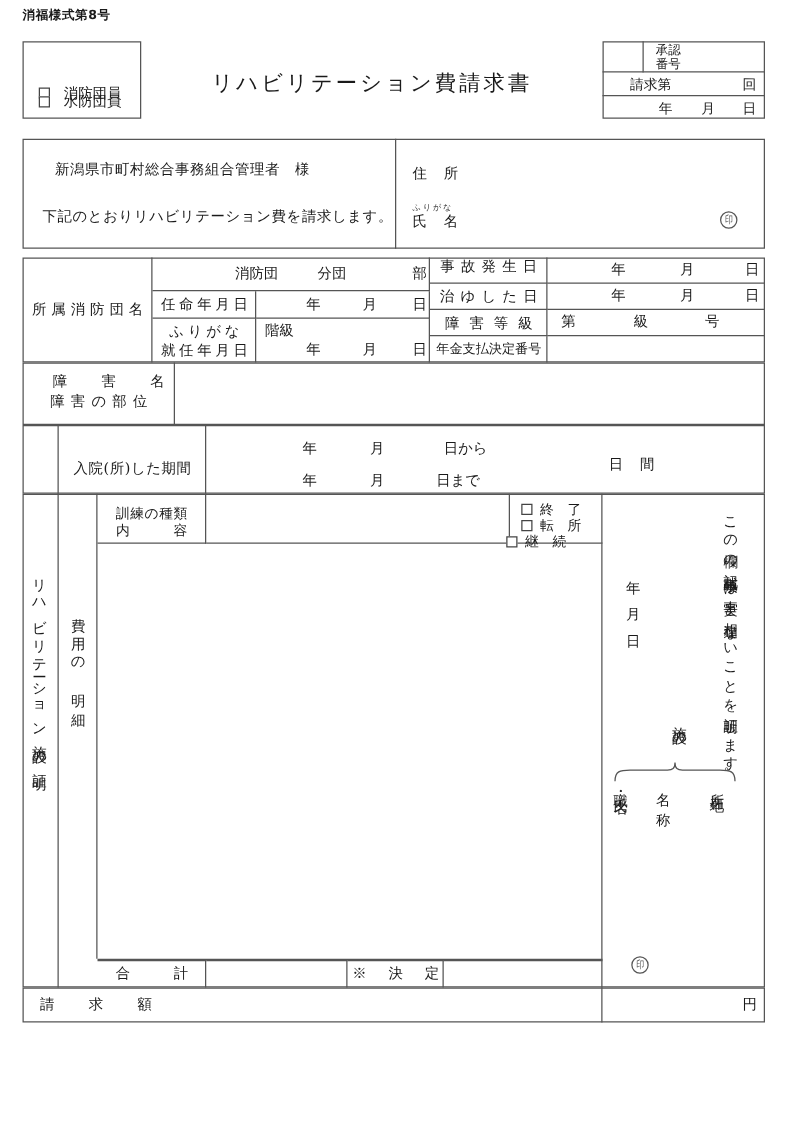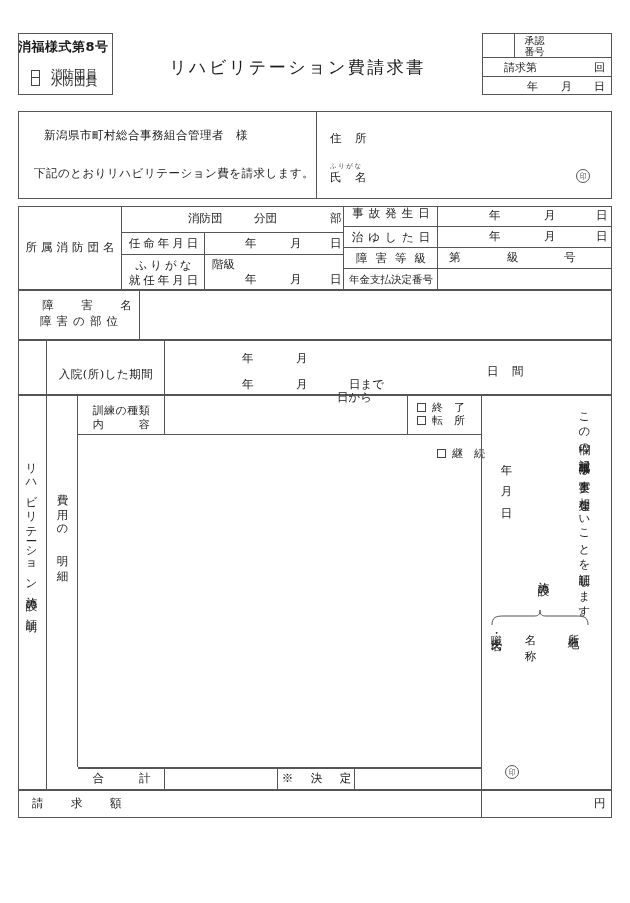--- a/index.html
+++ b/index.html
@@ -21,24 +21,23 @@
   .b-t{border-top:1px solid #555;}
   .b-r{border-right:1px solid #555;}
   .b-b{border-bottom:1px solid #555;}
 
   .txt{position:absolute;white-space:nowrap;line-height:1;}
   .c{display:flex;align-items:center;justify-content:center;}
   .cl{display:flex;align-items:center;justify-content:flex-start;}
 
   
   #form-no{
-    left:18px;top:8px;font-size:13px;font-weight:bold;
+    left:18px;top:8px;font-size:10px;font-weight:bold;
     font-family:"DejaVu Sans","Liberation Sans",sans-serif;
     letter-spacing:.5px;
-    margin-top:32px;
   }
 
   
   #doc-title{
     font-size:17px;letter-spacing:2.5px;
   }
 
   
   .cbrow{position:absolute;display:flex;align-items:center;font-size:11.5px;}
   .cbox{
@@ -182,21 +181,21 @@
   <div class="txt f115 cl" style="left:148px;top:290px;width:455px;height:50px;"></div>
 
   <div class="bx b-all" style="left:18px;top:340px;width:594px;height:55px;"></div>
 
   <div class="bx b-r" style="left:18px;top:340px;width:29px;height:55px;"></div>
   <div class="bx b-r" style="left:47px;top:340px;width:118px;height:55px;"></div>
   <div class="txt f115 c" style="left:47px;top:340px;width:118px;height:70px;letter-spacing:.5px;">入院(所)した期間</div>
 
   <div class="txt f115" style="left:242px;top:353px;">年</div>
   <div class="txt f115" style="left:296px;top:353px;">月</div>
-  <div class="txt f115" style="left:337px;top:353px;margin-top:39px;">日から</div>
+  <div class="txt f115" style="left:355px;top:353px;">日から</div>
   <div class="txt f115" style="left:242px;top:379px;">年</div>
   <div class="txt f115" style="left:296px;top:379px;">月</div>
   <div class="txt f115" style="left:349px;top:379px;">日まで</div>
   <div class="txt f115 cl" style="left:430px;top:340px;width:50px;height:55px;"></div>
   <div class="txt f115" style="left:487px;top:366px;letter-spacing:1px;">日　間</div>
 
   <div class="bx b-all" style="left:18px;top:395px;width:594px;height:395px;"></div>
 
   <div class="bx b-r" style="left:18px;top:395px;width:29px;height:395px;"></div>
   <div class="vert f115" style="left:25px;top:455px;letter-spacing:3px;">リハビリテーション施設の証明</div>
@@ -213,21 +212,21 @@
 
   <div class="bx b-r b-b" style="left:408px;top:395px;width:74px;height:40px;"></div>
   <div class="cbrow f11" style="left:417px;top:400px;">
     <span class="cbox" style="margin-right:6px;"></span>
     <span>終　了</span>
   </div>
   <div class="cbrow f11" style="left:417px;top:413px;">
     <span class="cbox" style="margin-right:6px;"></span>
     <span>転　所</span>
   </div>
-  <div class="cbrow f11" style="left:437px;top:426px;margin-top:20px;">
+  <div class="cbrow f11" style="left:405px;top:426px;">
     <span class="cbox" style="margin-right:6px;"></span>
     <span>継　続</span>
   </div>
 
   <div class="bx b-r b-b" style="left:78px;top:435px;width:404px;height:333px;"></div>
 
   <div class="bx" style="left:482px;top:395px;width:130px;height:372px;"></div>
   <div class="vert f115" style="left:578px;top:405px;letter-spacing:1.5px;height:160px;">この欄の記載事項は事実と相違ないことを証明します。</div>
 
   <div class="vert f115" style="left:500px;top:455px;letter-spacing:22px;">年月日</div>

